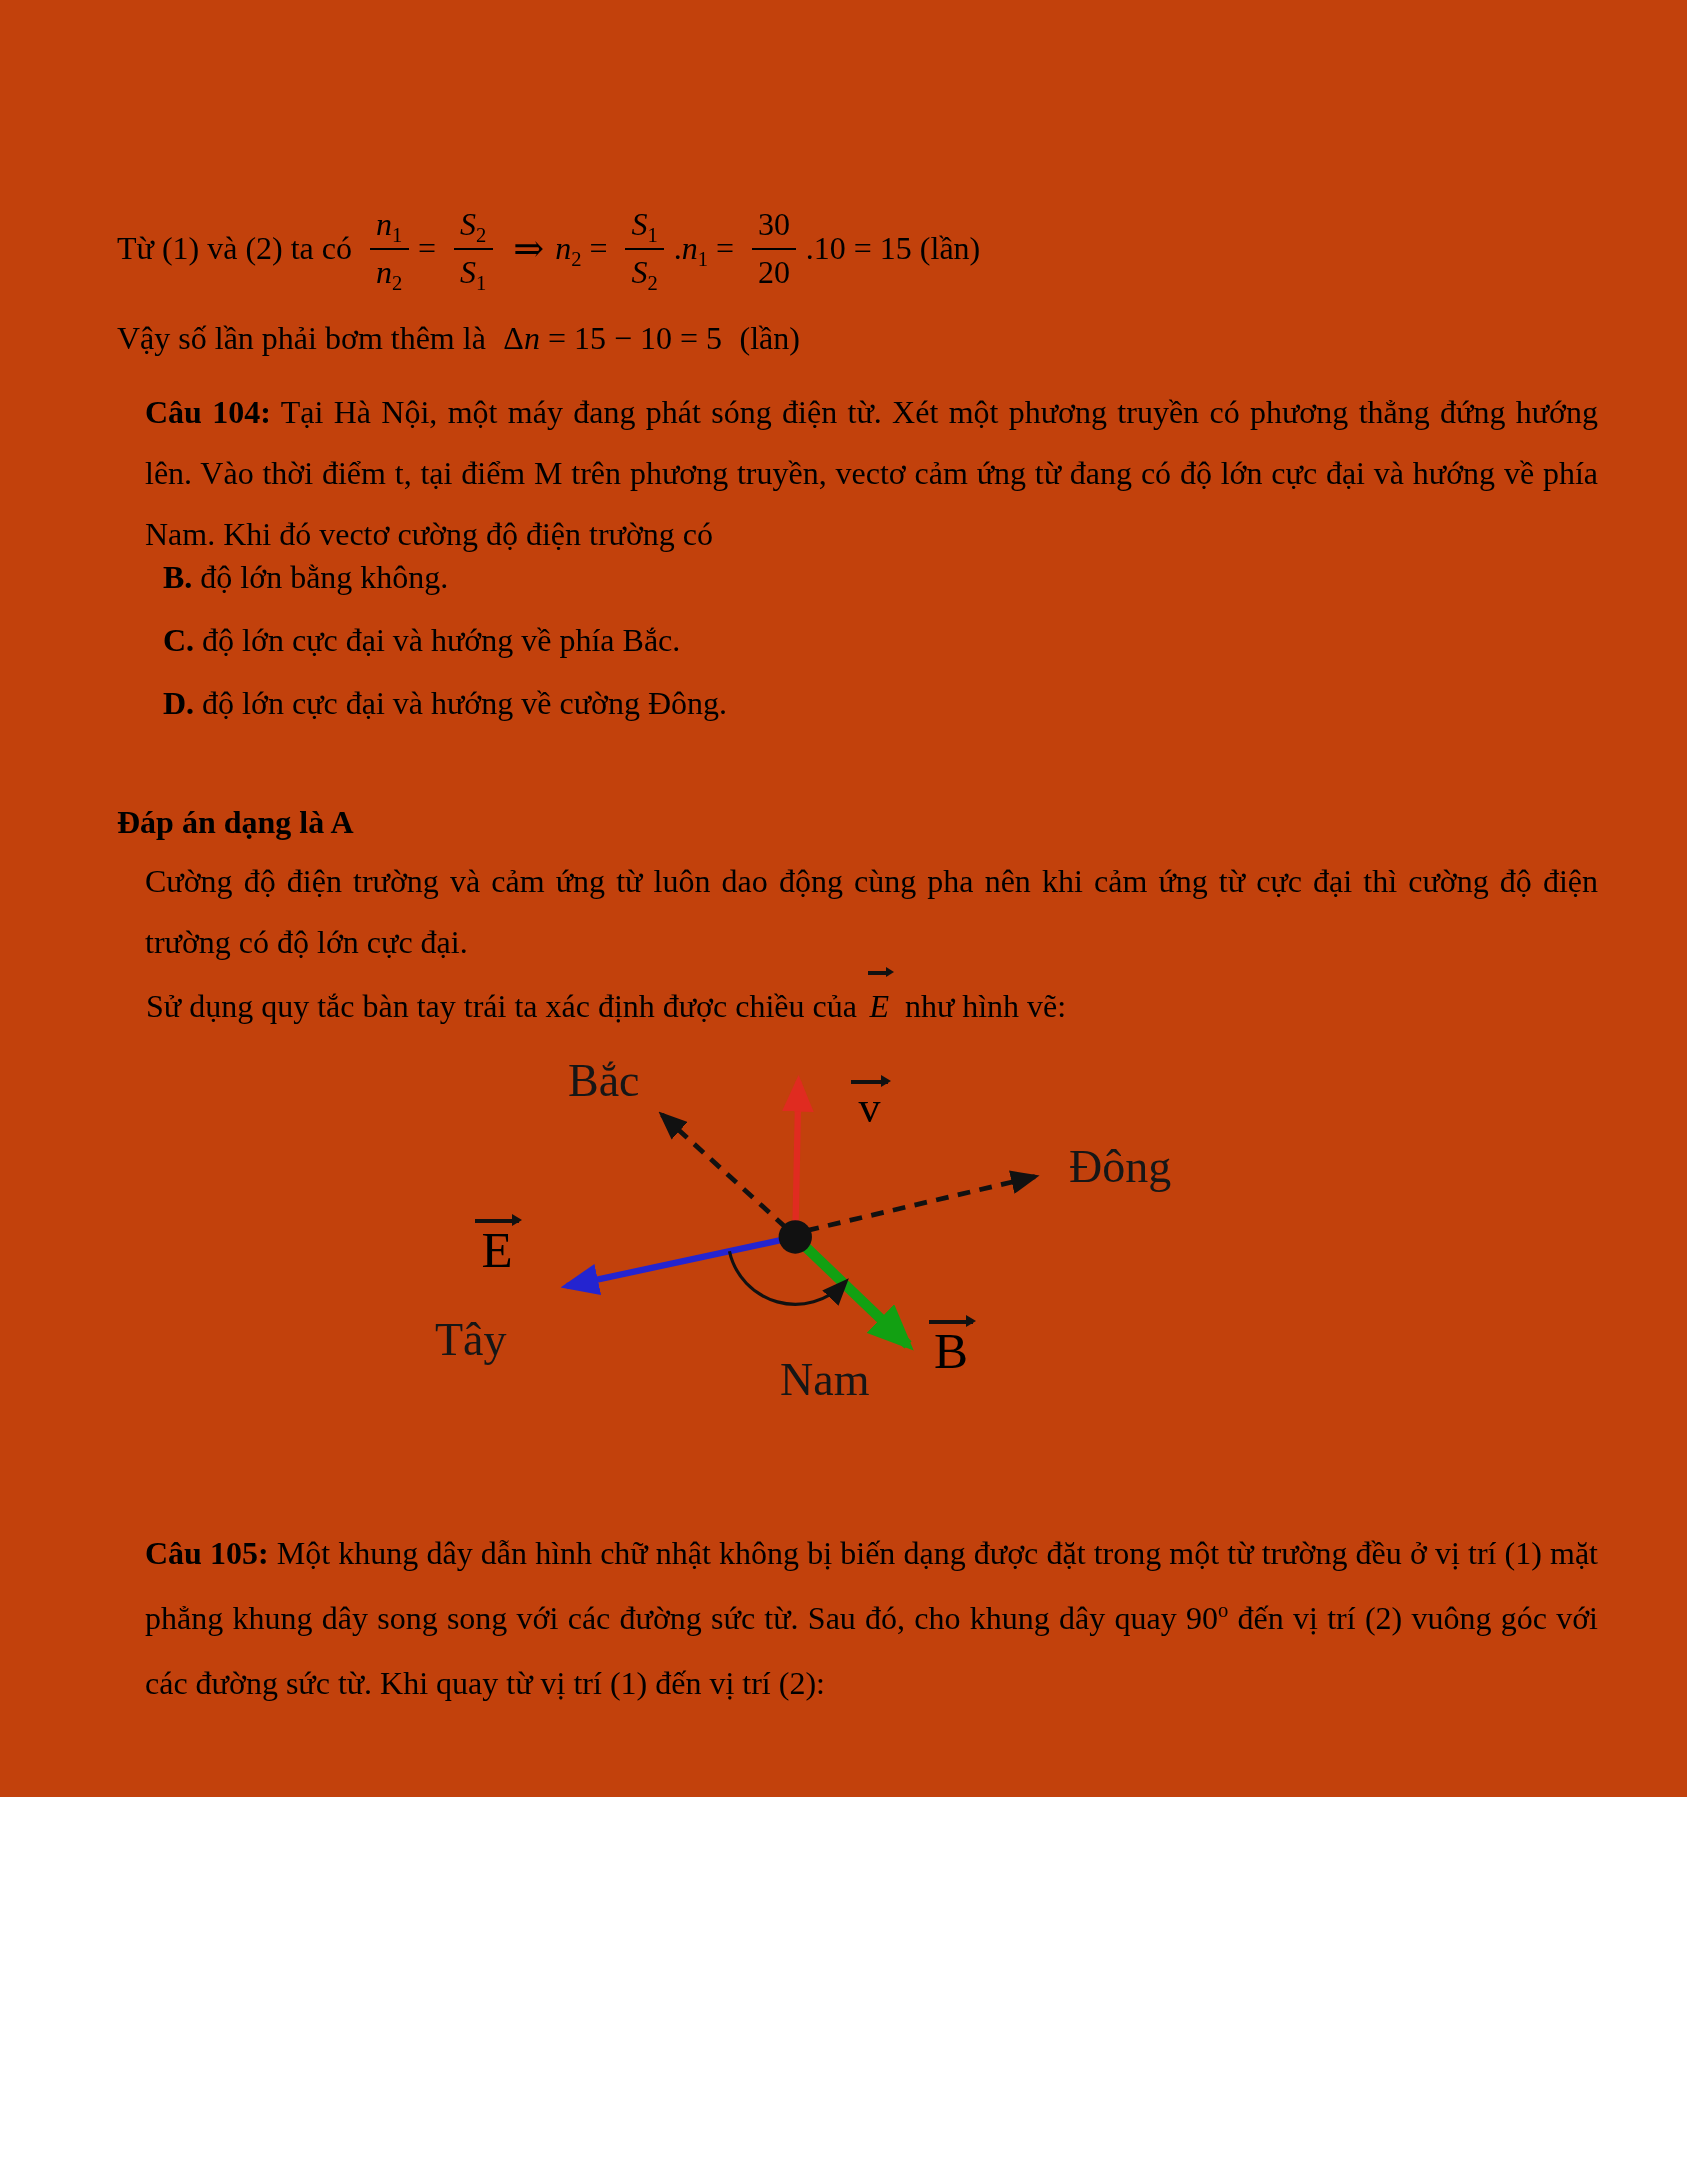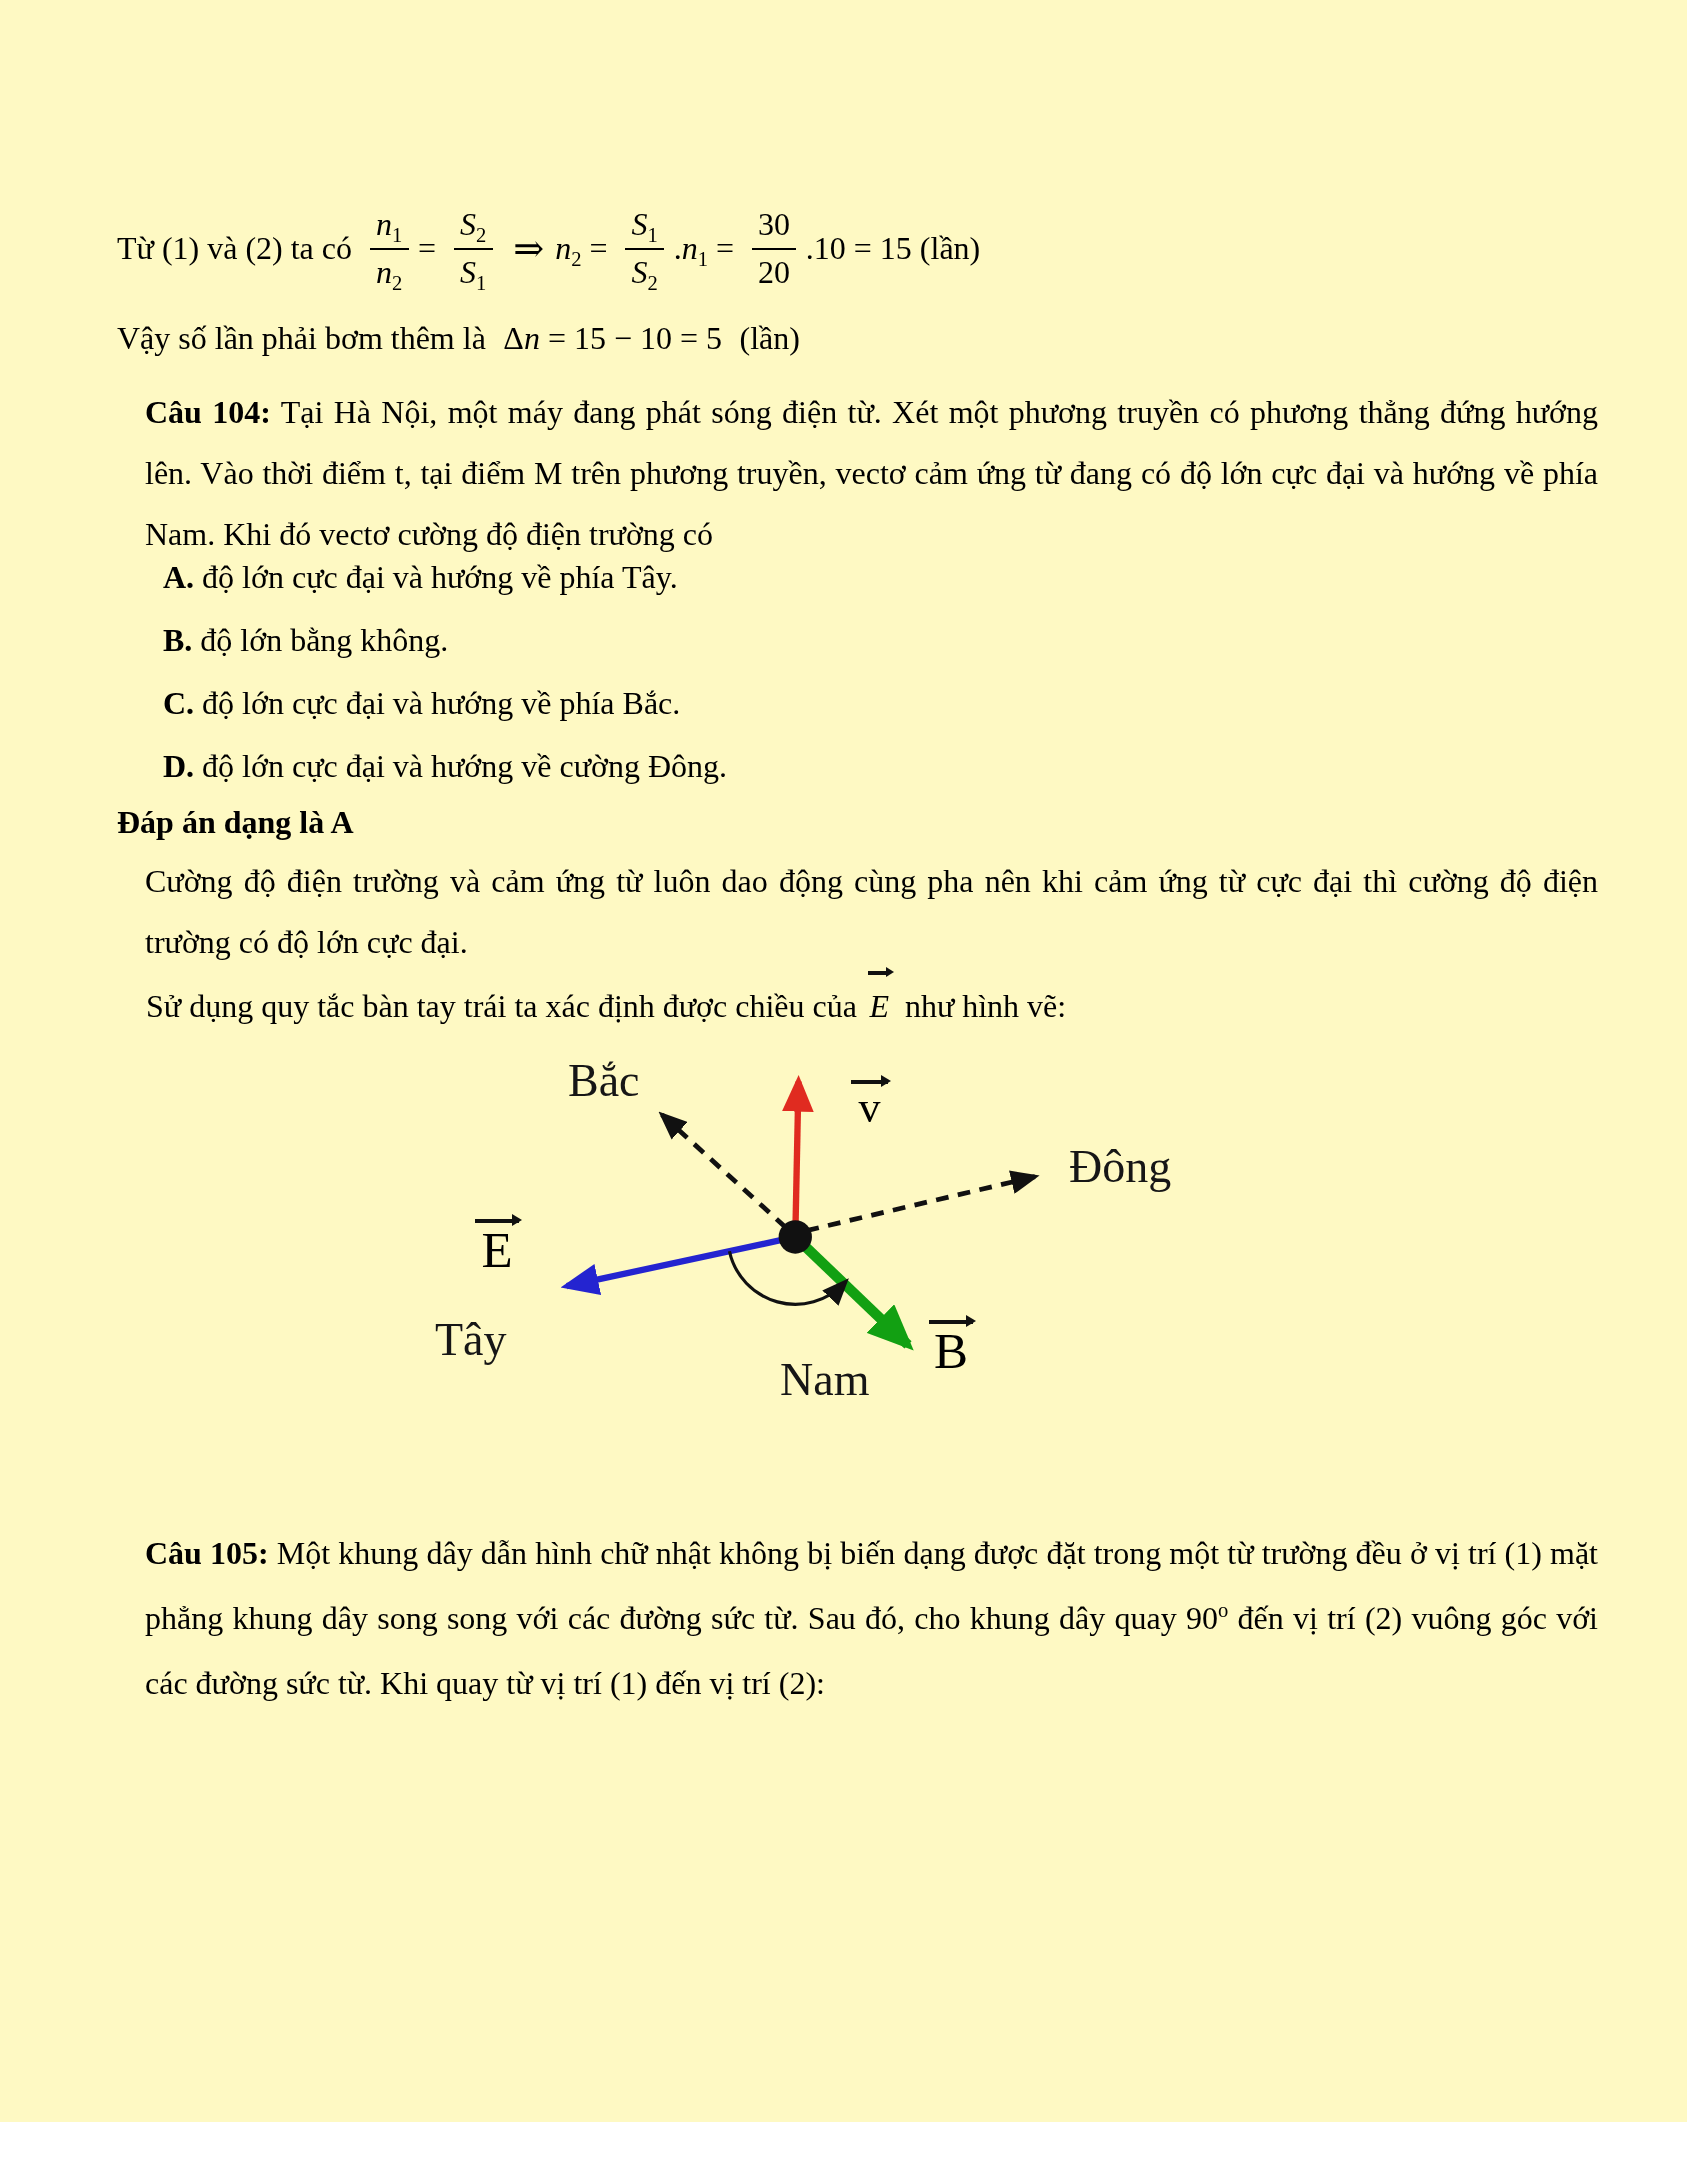--- a/index.html
+++ b/index.html
@@ -3,21 +3,21 @@
 <meta charset="utf-8">
 <style>
   :root{
     --c-red:#e02b20; --c-blue:#2424d0; --c-green:#12a012; --c-axis:#111111;
   }
   html,body{margin:0;padding:0;}
   body{
     width:1687px;height:2183px;background:#ffffff;color:#000;
     font-family:"Liberation Serif","DejaVu Serif",serif;
   }
-  .page{position:relative;width:1687px;height:2122px;overflow:hidden;background:#fef9c3;}
+  .page{position:relative;width:1687px;height:1797px;overflow:hidden;background:#c2410c;}
   .block{position:absolute;left:117px;width:1453px;font-size:32px;}
   .just{text-align:justify;text-justify:inter-word;margin-left:28px;}
   .b{font-weight:bold;}
 
   
   #formula{top:179px;height:139px;display:flex;align-items:center;white-space:nowrap;}
   #formula .tok{margin-right:8px;}
   .frac{display:inline-flex;flex-direction:column;text-align:center;vertical-align:middle;margin:0 9.5px;}
   .frac .top{border-bottom:2.4px solid #000;padding:0 6.4px 4.8px;}
   .frac .bot{padding-top:4.8px;}
@@ -105,24 +105,20 @@
     <span>(lần)</span>
   </div>
 
   <div class="block just" id="q104">
     <span class="b">Câu 104:</span>
     <span>Tại Hà Nội, một máy đang phát sóng điện từ. Xét một phương truyền có phương thẳng đứng hướng lên. Vào thời điểm t, tại điểm M trên phương truyền, vectơ cảm ứng từ đang có độ lớn cực đại và hướng về phía Nam. Khi đó vectơ cường độ điện trường có</span>
   </div>
 
   <div class="block" id="options">
     <div class="opt">
-      <span class="b">A.</span>
-      <span>độ lớn cực đại và hướng về phía Tây.</span>
-    </div>
-    <div class="opt">
       <span class="b">B.</span>
       <span>độ lớn bằng không.</span>
     </div>
     <div class="opt">
       <span class="b">C.</span>
       <span>độ lớn cực đại và hướng về phía Bắc.</span>
     </div>
     <div class="opt">
       <span class="b">D.</span>
       <span>độ lớn cực đại và hướng về cường Đông.</span>

